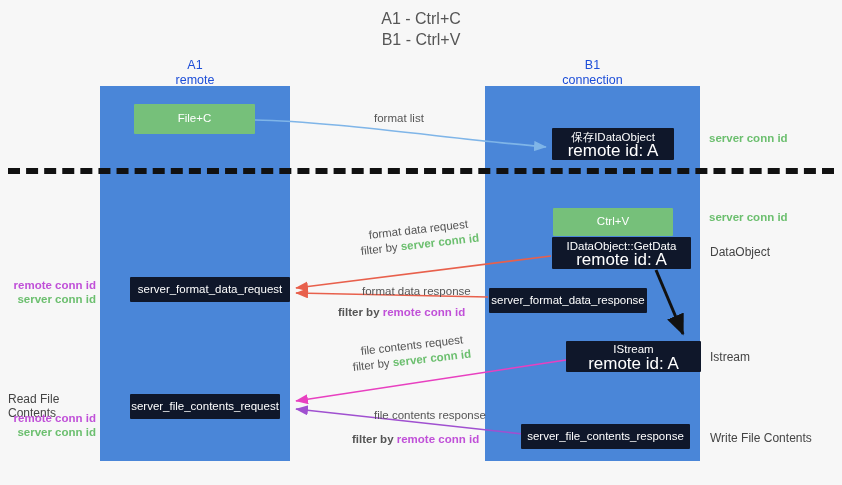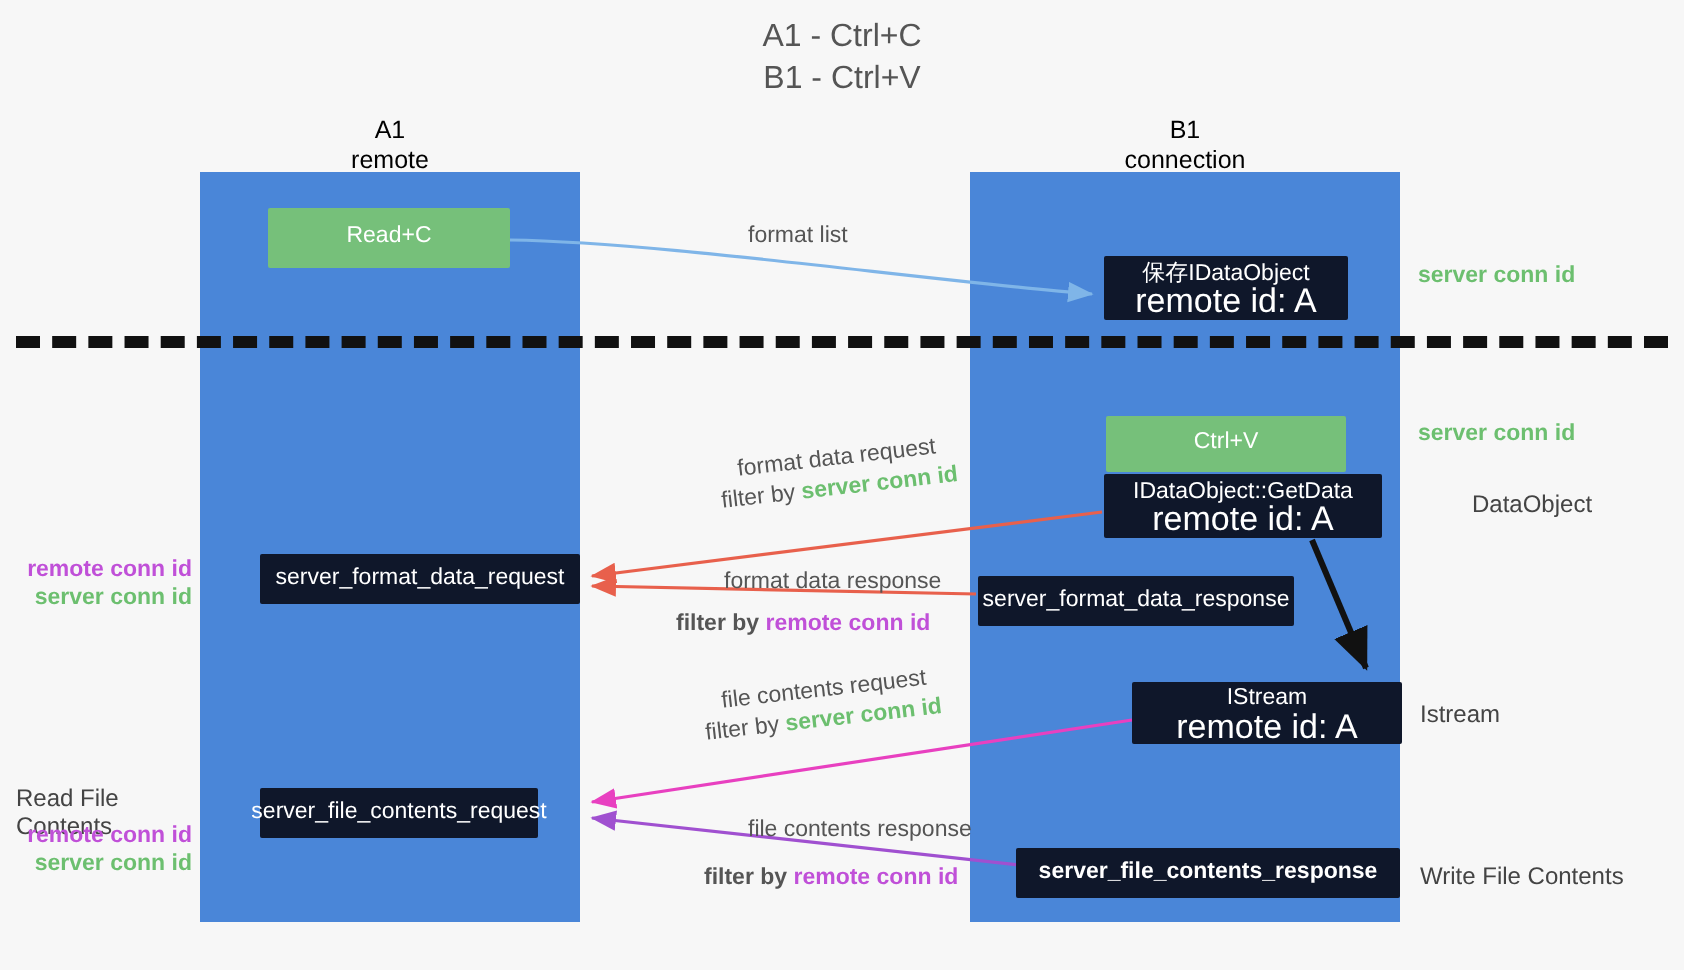--- a/index.html
+++ b/index.html
@@ -32,21 +32,21 @@
     font-size: 16px;
     color: #555;
     line-height: 21px;
   }
   #title-block div { white-space: nowrap; }
 
   
   .lane-header {
     text-align: center;
     font-size: 12.5px;
-    color: #000000;
+    color: #1d4ed8;
     line-height: 15px;
   }
   #lane-a-header { left: 100px; top: 58px; width: 190px; }
   #lane-b-header { left: 485px; top: 58px; width: 215px; }
 
   
   .lane {
     background: #4a86d8;
   }
   #lane-a { left: 100px; top: 86px; width: 190px; height: 375px; }
@@ -78,35 +78,35 @@
   .node .l2 { font-size: 17px; }
 
   #node-ctrl-c   { left: 134px; top: 104px; width: 121px; height: 30px; }
   #node-idataobj { left: 552px; top: 128px; width: 122px; height: 32px; }
   #node-ctrl-v   { left: 553px; top: 180px; width: 120px; height: 28px; margin-top: 28px; }
   #node-getdata  { left: 552px; top: 237px; width: 139px; height: 32px; }
   #node-istream  { left: 566px; top: 341px; width: 135px; height: 31px; }
 
   #node-sfdreq   { left: 130px; top: 277px; width: 160px; height: 25px; }
   #node-sfdres   { left: 489px; top: 288px; width: 158px; height: 25px; }
-  #node-sfcreq   { left: 130px; top: 394px; width: 139px; height: 25px; }
-  #node-sfcres   { left: 508px; top: 424px; width: 192px; height: 25px; font-weight: bold; }
+  #node-sfcreq   { left: 130px; top: 394px; width: 150px; height: 25px; }
+  #node-sfcres   { left: 521px; top: 424px; width: 169px; height: 25px; }
 
   
   .side-note {
     font-size: 11.5px;
     line-height: 14px;
     white-space: nowrap;
   }
   .green-txt  { color: #6cbf6f; font-weight: bold; }
   .purple-txt { color: #c050d8; font-weight: bold; }
 
   #note-server-1 { left: 709px; top: 131px; }
   #note-server-2 { left: 709px; top: 210px; }
-  #note-dataobject { left: 710px; top: 245px; color: #444; font-size: 12px; margin-left: 26px; }
+  #note-dataobject { left: 710px; top: 245px; color: #444; font-size: 12px; }
   #note-istream    { left: 710px; top: 350px; color: #444; font-size: 12px; }
   #note-writefile  { left: 710px; top: 431px; color: #444; font-size: 12px; }
 
   
   .left-note {
     font-size: 11.5px;
     line-height: 14px;
     text-align: right;
     white-space: nowrap;
   }
@@ -194,21 +194,21 @@
     <path d="M656,270 L683,334" stroke="#111111" stroke-width="3" fill="none" marker-end="url(#ah-black)"></path>
 
     <path d="M566,360 L296,401" stroke="#e840c0" stroke-width="1.6" fill="none" marker-end="url(#ah-magenta)"></path>
 
     <path d="M523,434 L296,409" stroke="#a050d0" stroke-width="1.6" fill="none" marker-end="url(#ah-purple)"></path>
   </svg>
 
   <div class="abs" id="divider"></div>
 
   <div class="abs node green" id="node-ctrl-c">
-    <div>Read+C</div>
+    <div>File+C</div>
   </div>
 
   <div class="abs node orange" id="node-idataobj">
     <div>保存IDataObject</div>
     <div class="l2">remote id: A</div>
   </div>
 
   <div class="abs node green" id="node-ctrl-v">
     <div>Ctrl+V</div>
   </div>

